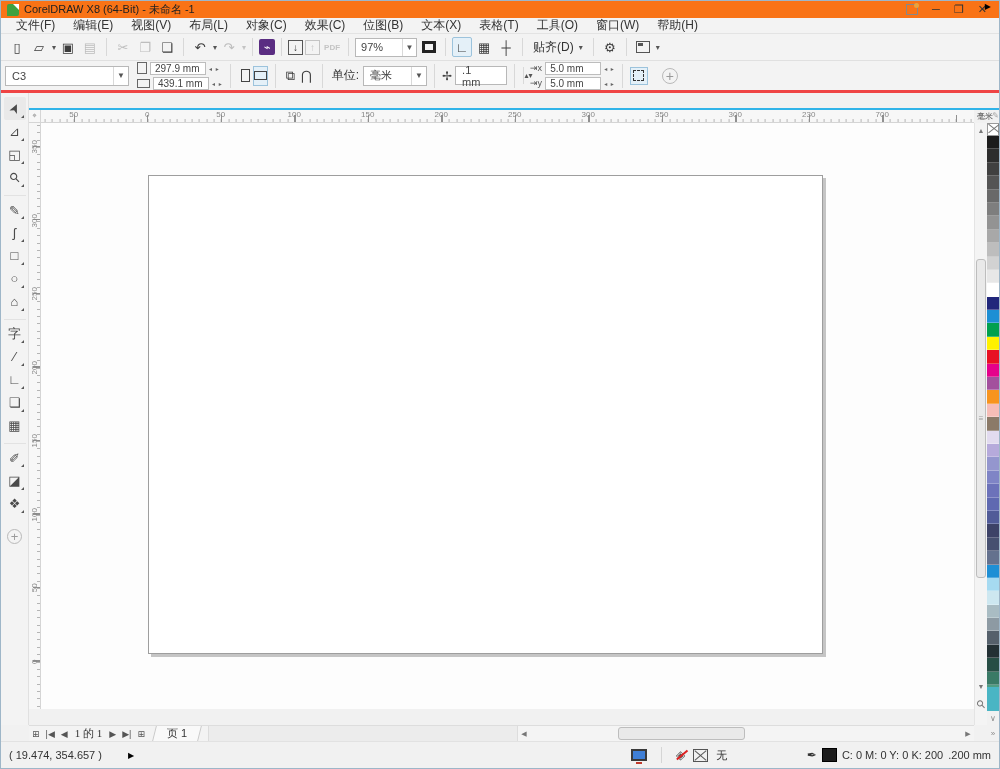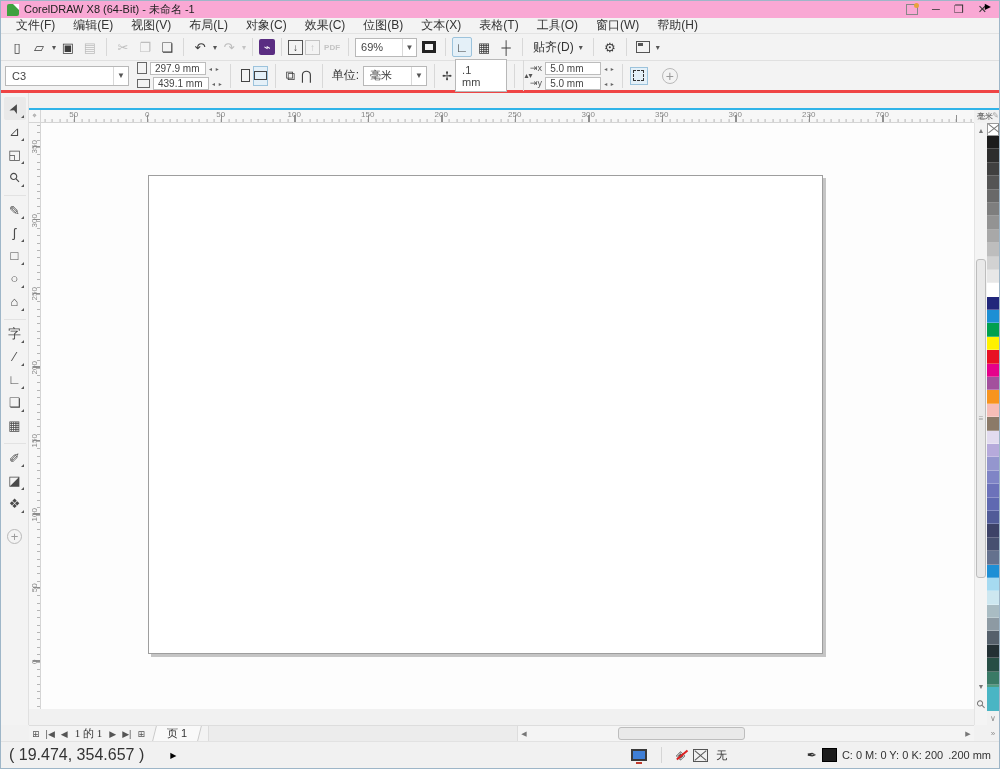--- a/index.html
+++ b/index.html
@@ -3,21 +3,21 @@
 <meta charset="utf-8">
 <style>
   * { margin:0; padding:0; box-sizing:border-box; }
   html,body { width:1000px; height:769px; overflow:hidden; }
   body { font-family:"Liberation Sans","DejaVu Sans",sans-serif; font-size:12px; color:#444;
          background:#f1f1f1; position:relative; border:1px solid #9eb6c8; }
 
   .bar { position:absolute; left:0; right:0; background:#f3f3f3; }
 
   
-  #titlebar { top:0; height:17px; background:#f9a8d4; display:flex; align-items:center; padding:0 4px; }
+  #titlebar { top:0; height:17px; background:#f97316; display:flex; align-items:center; padding:0 4px; }
   #app-logo { width:12px; height:12px; background:#3fa13f; display:inline-block; margin:0 5px 0 2px;
               position:relative; border-radius:2px 2px 2px 0; }
   #app-logo::after { content:""; position:absolute; right:0; top:0; border-top:6px solid #fff;
               border-left:6px solid transparent; }
   #title-text { font-size:11px; color:#222; }
   #win-controls { margin-left:auto; display:flex; align-items:center; gap:14px; padding-right:8px; color:#333; }
   #win-controls span { font-size:11px; line-height:11px; cursor:default; }
   #signin-icon { width:12px; height:11px; border:1px solid #888; position:relative; }
   #signin-icon::after { content:""; position:absolute; right:-2px; top:-2px; width:5px; height:5px;
               border-radius:50%; background:#e8a33d; }
@@ -71,21 +71,21 @@
   .psep { width:1px; height:24px; background:#d8d8d8; margin:0 7px; }
   .orient { width:15px; height:20px; border:1px solid transparent; display:flex; align-items:center;
            justify-content:center; }
   .orient .p { width:9px; height:13px; border:1px solid #444; }
   .orient .l { width:14px; height:9px; border:1px solid #444; }
   .orient.on { border-color:#9cc3dc; background:#e4f0f8; }
   .pagelayout { font-size:13px; color:#3c3c3c; padding:0 3px; }
   .plabel { font-size:12px; color:#333; margin:0 4px 0 2px; }
   #units-combo { width:64px; }
   #nudge-icon { font-size:12px; color:#444; margin-right:3px; }
-  #nudge-field { width:52px; height:33px;gap:43px; }
+  #nudge-field { width:52px; height:19px;gap:43px; }
   .dupicon { font-size:9px; color:#555; }
   #framed-btn { width:18px; height:18px; border:1px solid #9cc3dc; background:#e4f0f8; display:flex;
            align-items:center; justify-content:center; }
   #framed-btn .dash { width:11px; height:11px; border:1px dashed #333; }
   #prop-plus { margin-left:14px; color:#9a9a9a; font-size:14px; width:16px; height:16px;
            border:1px solid #b9b9b9; border-radius:50%; display:flex; align-items:center;
            justify-content:center; line-height:0; }
 
   
   #tabrow { top:92px; left:28px; height:15px; background:#f3f3f3; display:flex; align-items:stretch; }
@@ -190,21 +190,21 @@
   #docpal-none::before,#docpal-none::after { content:""; position:absolute; left:0; top:5px; width:12px;
            height:1px; background:#777; transform:rotate(35deg); }
   #docpal-none::after { transform:rotate(-35deg); }
   #docpal-hint { flex:1; text-align:center; color:#c3c3c3; font-size:11px; }
   #docpal-more { color:#aaa; font-size:9px; padding-right:4px; }
 
   
   #statusbar { position:absolute; left:0; right:0; bottom:0; height:27px; background:#f1f1f1;
            border-top:1px solid #e2e2e2; display:flex; align-items:center; font-size:11px; color:#333;
            padding:0 8px; }
-  #coords { font-size:16px; color:#333; }
+  #coords { font-size:11px; color:#333; }
   #coords-fly { font-size:8px; margin-left:26px; color:#000; }
   #status-center { position:absolute; left:630px; display:flex; align-items:center; gap:8px; }
   #monitor-icon { width:16px; height:12px; border:2px solid #3a3a3a; background:#3f7fd6; position:relative; }
   #monitor-icon::after { content:""; position:absolute; left:3px; bottom:-5px; width:6px; height:2px; background:#c0392b; }
   #fill-icon { position:relative; font-size:12px; color:#555; }
   #fill-icon::after { content:""; position:absolute; left:-1px; top:6px; width:14px; height:1.5px;
            background:#d22; transform:rotate(-40deg); }
   #fillnone-box { width:15px; height:13px; border:1px solid #555; position:relative; }
   #fillnone-box::before,#fillnone-box::after { content:""; position:absolute; left:-1px; top:5.5px;
            width:15px; height:1px; background:#555; transform:rotate(40deg); }
@@ -259,21 +259,21 @@
   <span class="tbtn dis">↷</span>
     <span class="caret dis">▾</span>
   <span class="tsep"></span>
   <span id="search-content-icon">⌁</span>
   <span class="tsep"></span>
   <span class="boxarrow">↓</span>
   <span class="boxarrow dis">↑</span>
   <span class="tbtn dis" id="pdf-label">PDF</span>
   <span class="tsep"></span>
   <div id="zoom-combo">
-    <span>69%</span>
+    <span>97%</span>
     <span class="cmb">▼</span>
   </div>
   <span class="tbtn">
       <span id="fullscreen-icon"></span>
     </span>
   <span class="tsep"></span>
   <span class="tbtn viewbtn on">∟</span>
   <span class="tbtn viewbtn">▦</span>
   <span class="tbtn viewbtn">┼</span>
   <span class="tsep"></span>

